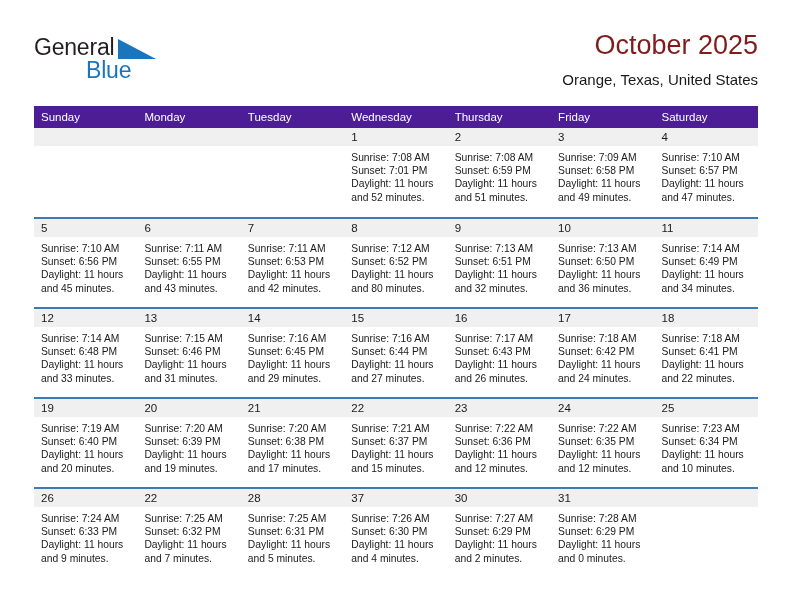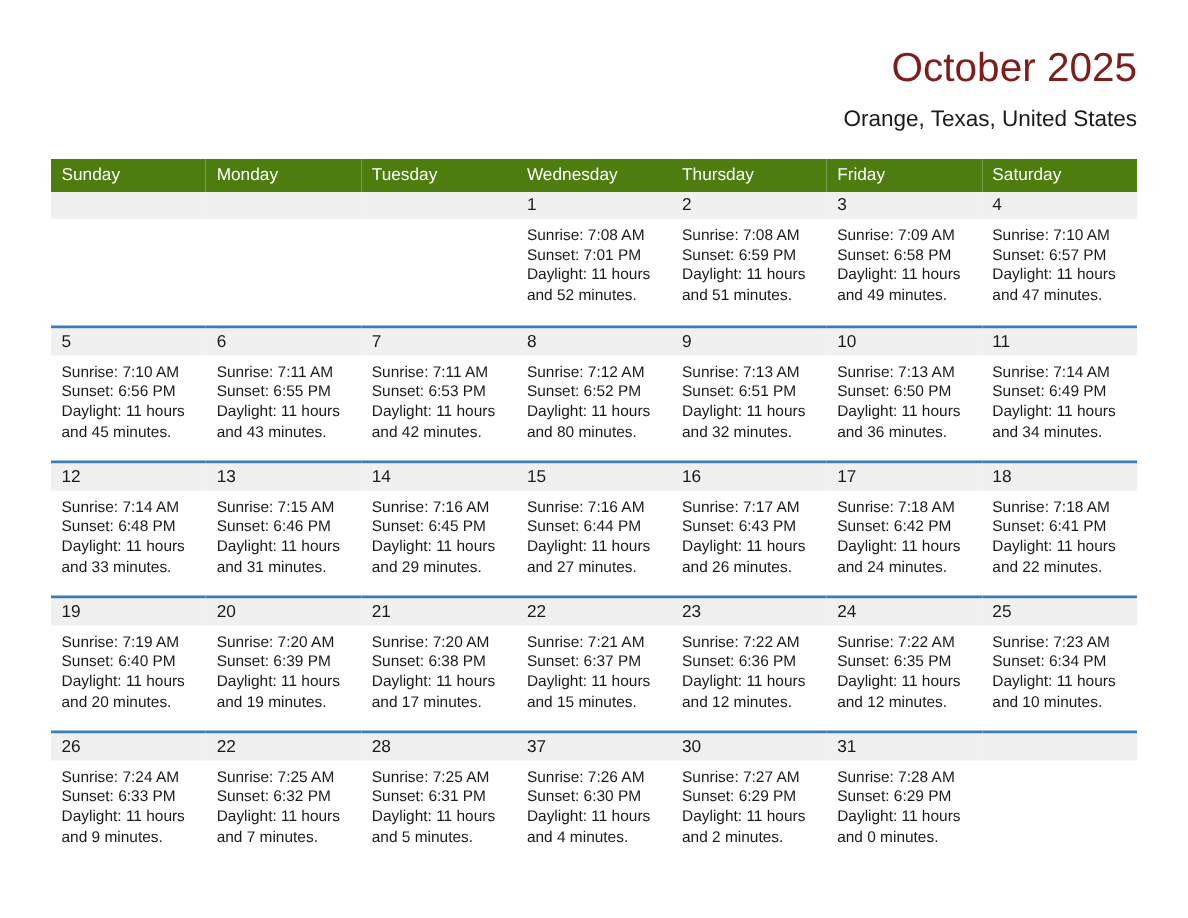--- a/index.html
+++ b/index.html
@@ -93,21 +93,21 @@
   .calendar {
     position: absolute;
     left: 34px;
     top: 106px;
     width: 724px;
     border-collapse: collapse;
     table-layout: fixed;
   }
 
   .calendar th {
-    background: #4d7c0f;
+    background: #4c1d95;
     color: #ffffff;
     font-size: 11.5px;
     font-weight: 400;
     text-align: left;
     padding: 5px 0 5px 7px;
     height: 21px;
     line-height: 12px;
     border: none;
   }
 
@@ -154,20 +154,31 @@
     white-space: nowrap;
   }
 </style>
 </head>
 <body>
 
 <div id="page">
 
   <div class="header">
 
+    <div class="brand">
+      <span class="brand-row1">
+        <span class="brand-general">General</span>
+        <span class="brand-triangle">
+          <svg width="38" height="20" viewBox="0 0 38 20" xmlns="http://www.w3.org/2000/svg">
+            <polygon points="0,0 38,20 0,20" fill="#1b75bc"></polygon>
+          </svg>
+        </span>
+      </span>
+      <span class="brand-blue">Blue</span>
+    </div>
 
     <div class="title-block">
       <div class="cal-title">October 2025</div>
       <div class="cal-subtitle">Orange, Texas, United States</div>
     </div>
 
   </div>
 
   <table class="calendar">
     <thead>

